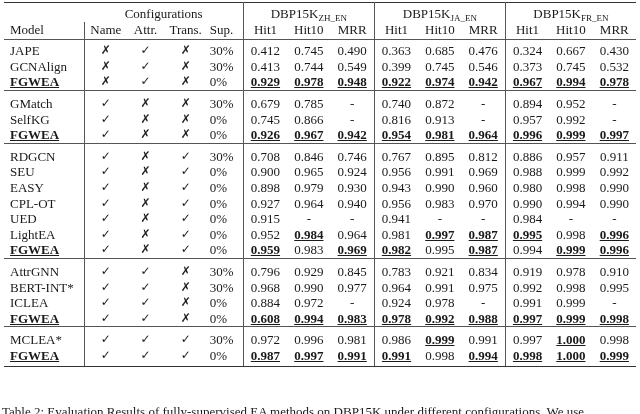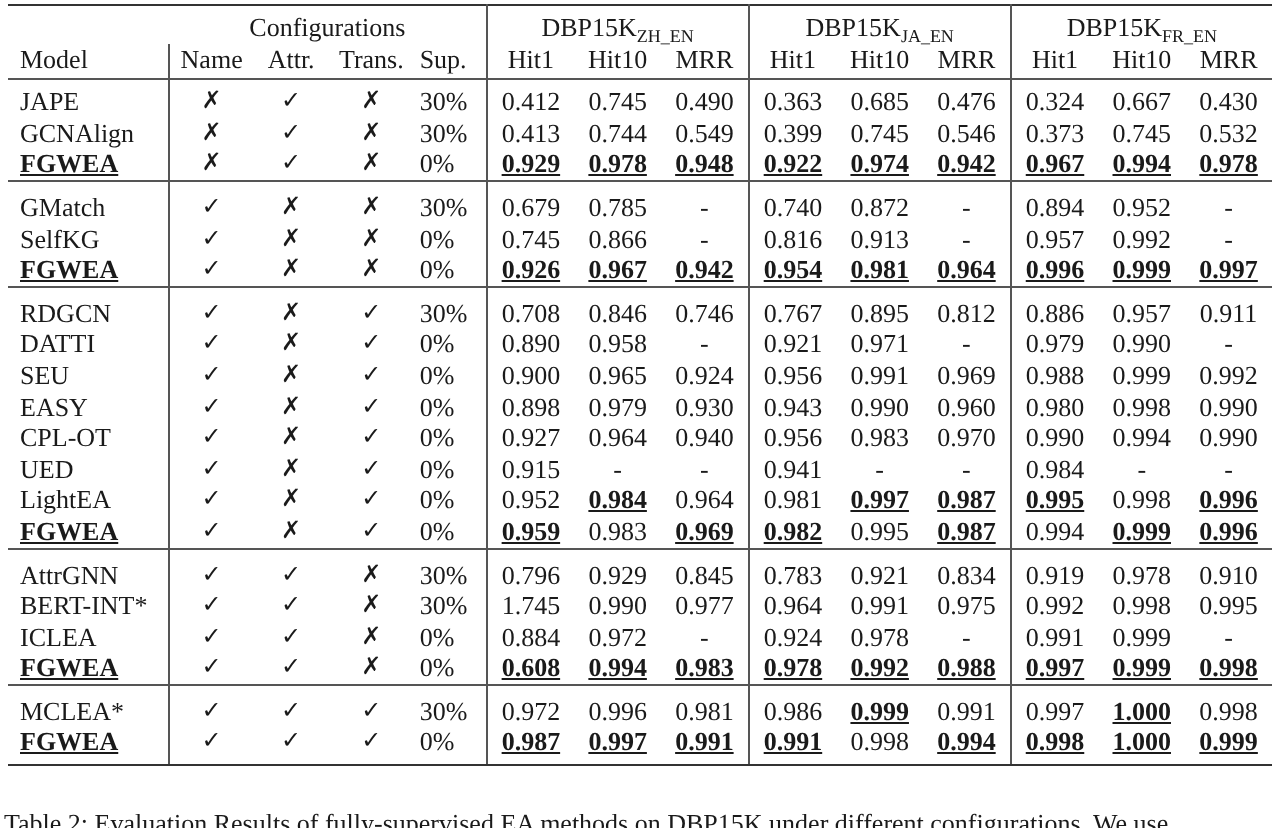--- a/index.html
+++ b/index.html
@@ -164,36 +164,20 @@
         <td class="num">0.846</td>
         <td class="num vr">0.746</td>
         <td class="num">0.767</td>
         <td class="num">0.895</td>
         <td class="num vr">0.812</td>
         <td class="num">0.886</td>
         <td class="num">0.957</td>
         <td class="num">0.911</td>
       </tr>
       <tr class="">
-        <td class="model vr">DATTI</td>
-        <td class="cfg mark">✓</td>
-        <td class="cfg mark">✗</td>
-        <td class="cfg mark">✓</td>
-        <td class="sup vr">0%</td>
-        <td class="num">0.890</td>
-        <td class="num">0.958</td>
-        <td class="num vr">-</td>
-        <td class="num">0.921</td>
-        <td class="num">0.971</td>
-        <td class="num vr">-</td>
-        <td class="num">0.979</td>
-        <td class="num">0.990</td>
-        <td class="num">-</td>
-      </tr>
-      <tr class="">
         <td class="model vr">SEU</td>
         <td class="cfg mark">✓</td>
         <td class="cfg mark">✗</td>
         <td class="cfg mark">✓</td>
         <td class="sup vr">0%</td>
         <td class="num">0.900</td>
         <td class="num">0.965</td>
         <td class="num vr">0.924</td>
         <td class="num">0.956</td>
         <td class="num">0.991</td>
@@ -297,21 +281,21 @@
         <td class="num">0.919</td>
         <td class="num">0.978</td>
         <td class="num">0.910</td>
       </tr>
       <tr class="">
         <td class="model vr">BERT-INT*</td>
         <td class="cfg mark">✓</td>
         <td class="cfg mark">✓</td>
         <td class="cfg mark">✗</td>
         <td class="sup vr">30%</td>
-        <td class="num">1.745</td>
+        <td class="num">0.968</td>
         <td class="num">0.990</td>
         <td class="num vr">0.977</td>
         <td class="num">0.964</td>
         <td class="num">0.991</td>
         <td class="num vr">0.975</td>
         <td class="num">0.992</td>
         <td class="num">0.998</td>
         <td class="num">0.995</td>
       </tr>
       <tr class="">

